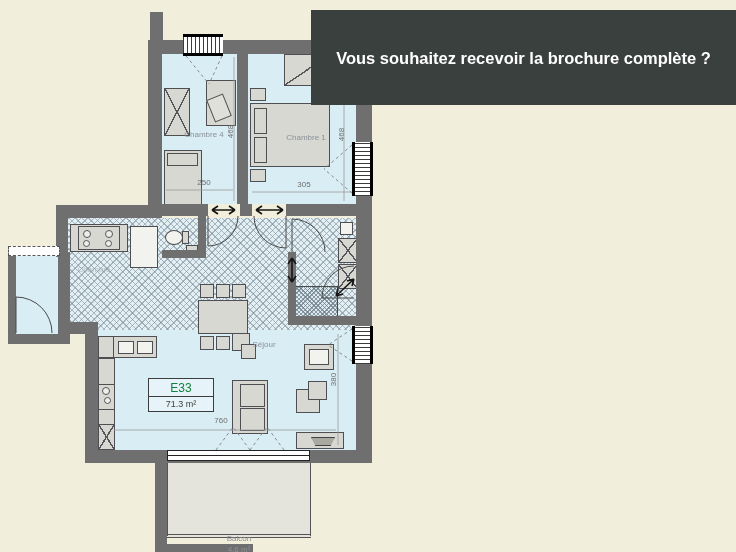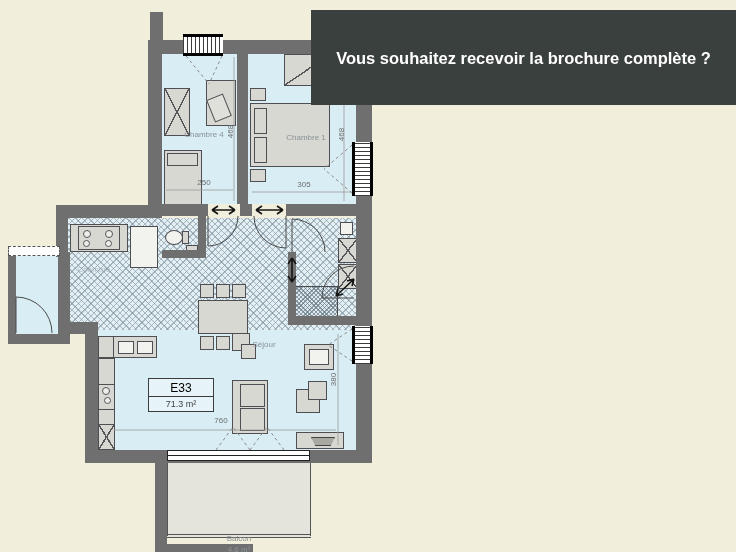--- a/index.html
+++ b/index.html
@@ -29,21 +29,21 @@
   .slider{position:absolute;z-index:6;background:#fff;border:1px solid #222;box-sizing:border-box;}
   .slider:after{content:"";position:absolute;left:0;right:0;top:4px;border-top:1px solid #222;}
   .dashwin{position:absolute;z-index:6;background:#fff;border:1px dashed #555;box-sizing:border-box;}
   .dot{position:absolute;border:1px solid #55555a;border-radius:50%;background:#ededea;box-sizing:border-box;}
   .lbl{position:absolute;z-index:7;font-size:8px;color:#8b9298;white-space:nowrap;text-align:center;}
   .dim{position:absolute;z-index:7;font-size:8px;color:#6f6f6f;white-space:nowrap;text-align:center;}
   .vdim{transform:rotate(-90deg);}
   .balcony{position:absolute;z-index:2;background:#e4e4dd;border:1px solid #555;border-bottom:4px double #555;box-sizing:border-box;}
   .unitbox{position:absolute;z-index:7;border:1px solid #3c3c3c;background:rgba(255,255,255,.35);box-sizing:border-box;}
   .unitbox .r1{height:17px;border-bottom:1px solid #3c3c3c;display:flex;align-items:center;justify-content:center;
-      font-size:12px;color:#000000;}
+      font-size:12px;color:#15803d;}
   .unitbox .r2{height:14px;display:flex;align-items:center;justify-content:center;font-size:9px;color:#3f3f3f;}
   .balclbl{position:absolute;z-index:7;text-align:center;color:#8b9298;font-size:8px;line-height:11px;margin-top:47px;}
   #linework{position:absolute;left:0;top:0;z-index:6;pointer-events:none;}
   #banner{position:absolute;left:311px;top:10px;right:0;height:95px;background:#3a403d;z-index:10;
       display:flex;flex-direction:column;justify-content:center;text-align:center;
       color:#fff;font-weight:bold;font-size:16.5px;line-height:28px;}
 </style>
 </head>
 <body>
 

